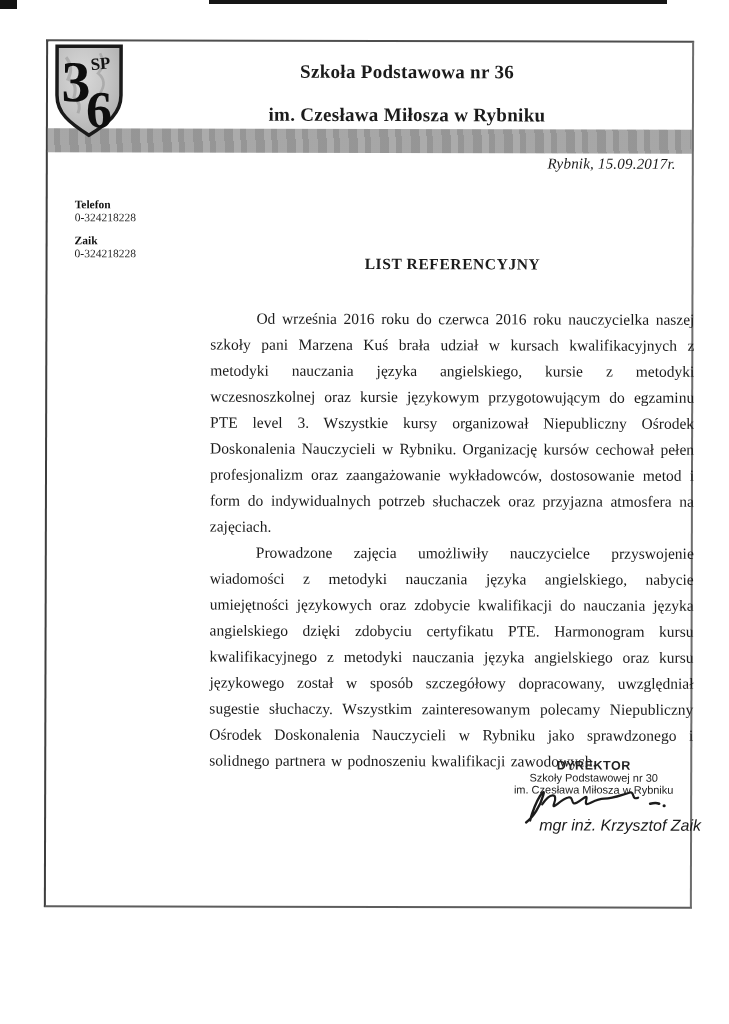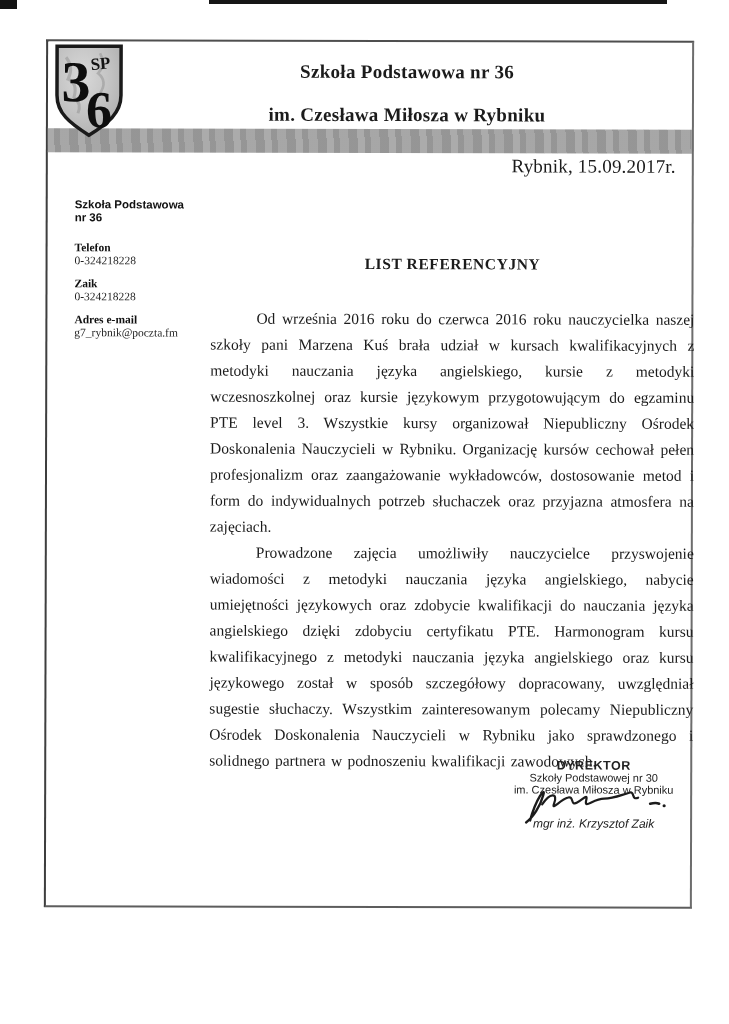--- a/index.html
+++ b/index.html
@@ -53,21 +53,21 @@
   .gray-band {
     position: absolute; left: 0; top: 87px; width: 100%; height: 24px; z-index: 1;
     background:
       repeating-linear-gradient(87deg,
         rgba(255,255,255,0.10) 0 7px, rgba(60,60,60,0.12) 7px 13px,
         rgba(255,255,255,0.05) 13px 22px, rgba(40,40,40,0.10) 22px 31px),
       #a2a2a2;
   }
   .date-line {
     position: absolute; top: 113px; right: 16px;
-    font-size: 19px; letter-spacing: 0.2px;
+    font-size: 15px; letter-spacing: 0.2px; font-style: italic;
   }
 
   
   .sidebar {
     position: absolute; left: 27px; top: 157px; width: 132px;
     font-family: "Liberation Sans", sans-serif;
     font-size: 11.5px; line-height: 13px; color: #1e1e1e;
   }
   .sb-group { margin-bottom: 17px; }
   .sb-group.tight { margin-bottom: 10px; font-family: Liberation Serif, serif; }
@@ -92,21 +92,21 @@
   .signature {
     position: absolute; left: 440px; top: 716px; width: 215px; height: 90px;
     font-family: "Liberation Sans", sans-serif; text-align: center; color: #222;
   }
   .sig-role { position: absolute; top: 0; left: 0; width: 100%;
     font-size: 12.5px; font-weight: bold; letter-spacing: 0.5px; }
   .sig-org1 { position: absolute; top: 13px; left: 0; width: 100%; font-size: 11px; }
   .sig-org2 { position: absolute; top: 25px; left: 0; width: 100%; font-size: 11px; }
   .sig-scrawl { position: absolute; top: 22px; left: 26px; width: 160px; height: 48px; z-index: 4; }
   .sig-name { position: absolute; top: 58px; left: 0; width: 100%;
-    font-size: 12px; font-style: italic; color: #1a1a1a; }
+    font-size: 16px; font-style: italic; color: #1a1a1a; text-align: right; }
 </style>
 </head>
 <body>
 
 <div class="canvas">
 
   <div class="scan-strip-top"></div>
   <div class="scan-corner-mark"></div>
 
   <div class="page">
@@ -130,35 +130,27 @@
     <div class="header-titles">
       <span class="header-line1">Szkoła Podstawowa nr 36</span>
       <span class="header-line2">im. Czesława Miłosza w Rybniku</span>
     </div>
 
     <div class="gray-band"></div>
 
     <div class="date-line">Rybnik, 15.09.2017r.</div>
 
     <div class="sidebar">
-      <div class="sb-group">
-        <div class="sb-label">Szkoła Podstawowa</div>
-        <div class="sb-label">nr 36</div>
-      </div>
       <div class="sb-group tight">
         <div class="sb-label">Telefon</div>
         <div class="sb-value">0-324218228</div>
       </div>
       <div class="sb-group tight">
         <div class="sb-label">Zaik</div>
         <div class="sb-value">0-324218228</div>
-      </div>
-      <div class="sb-group tight">
-        <div class="sb-label">Adres e-mail</div>
-        <div class="sb-value">g7_rybnik@poczta.fm</div>
       </div>
     </div>
 
     <div class="main">
       <div class="letter-title">LIST REFERENCYJNY</div>
       <p class="para">Od września  2016 roku do czerwca 2016 roku nauczycielka naszej szkoły pani Marzena Kuś brała udział w kursach kwalifikacyjnych z metodyki nauczania języka angielskiego, kursie z metodyki wczesnoszkolnej oraz kursie językowym przygotowującym do egzaminu PTE level 3. Wszystkie kursy organizował Niepubliczny Ośrodek Doskonalenia Nauczycieli w Rybniku. Organizację kursów cechował pełen profesjonalizm oraz zaangażowanie wykładowców, dostosowanie metod i form do indywidualnych potrzeb słuchaczek oraz przyjazna atmosfera na zajęciach.</p>
       <p class="para">Prowadzone zajęcia umożliwiły nauczycielce przyswojenie wiadomości z metodyki nauczania języka angielskiego, nabycie umiejętności językowych oraz zdobycie kwalifikacji do nauczania języka angielskiego dzięki zdobyciu certyfikatu PTE. Harmonogram kursu kwalifikacyjnego z metodyki nauczania języka angielskiego oraz kursu językowego został w sposób szczegółowy dopracowany, uwzględniał sugestie słuchaczy. Wszystkim zainteresowanym polecamy Niepubliczny Ośrodek Doskonalenia Nauczycieli w Rybniku jako sprawdzonego i solidnego partnera w podnoszeniu kwalifikacji zawodowych.</p>
     </div>
 
     <div class="signature">

